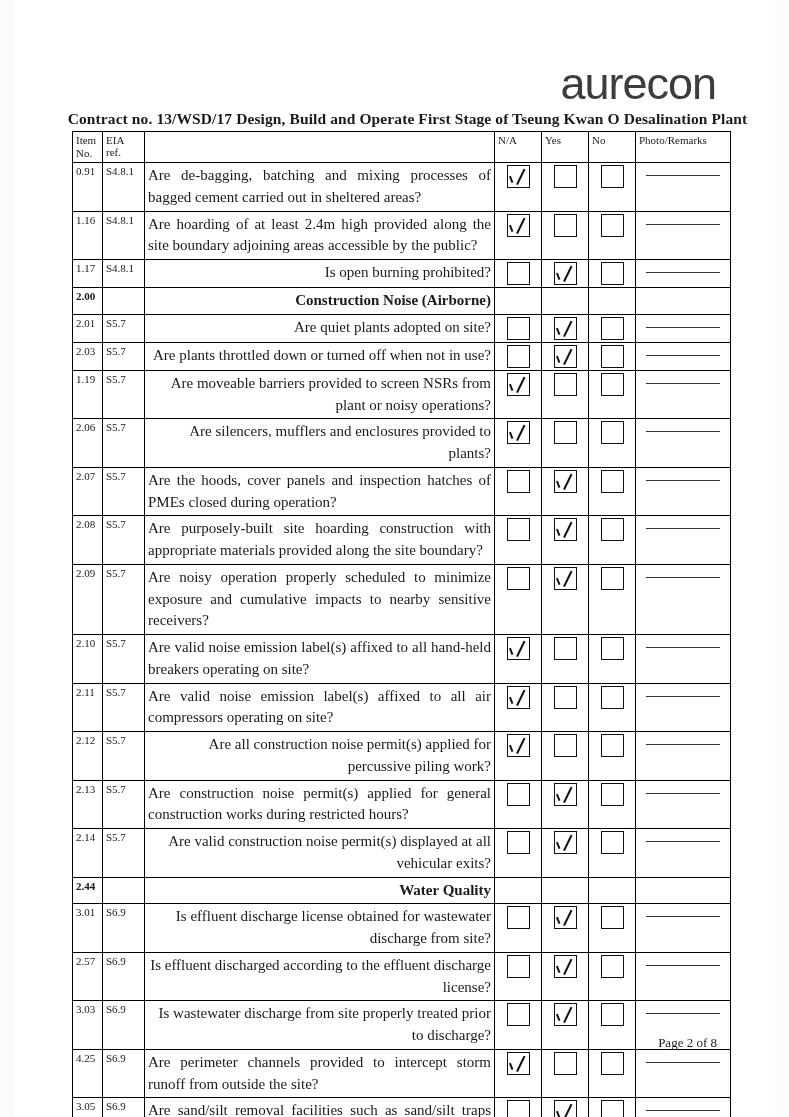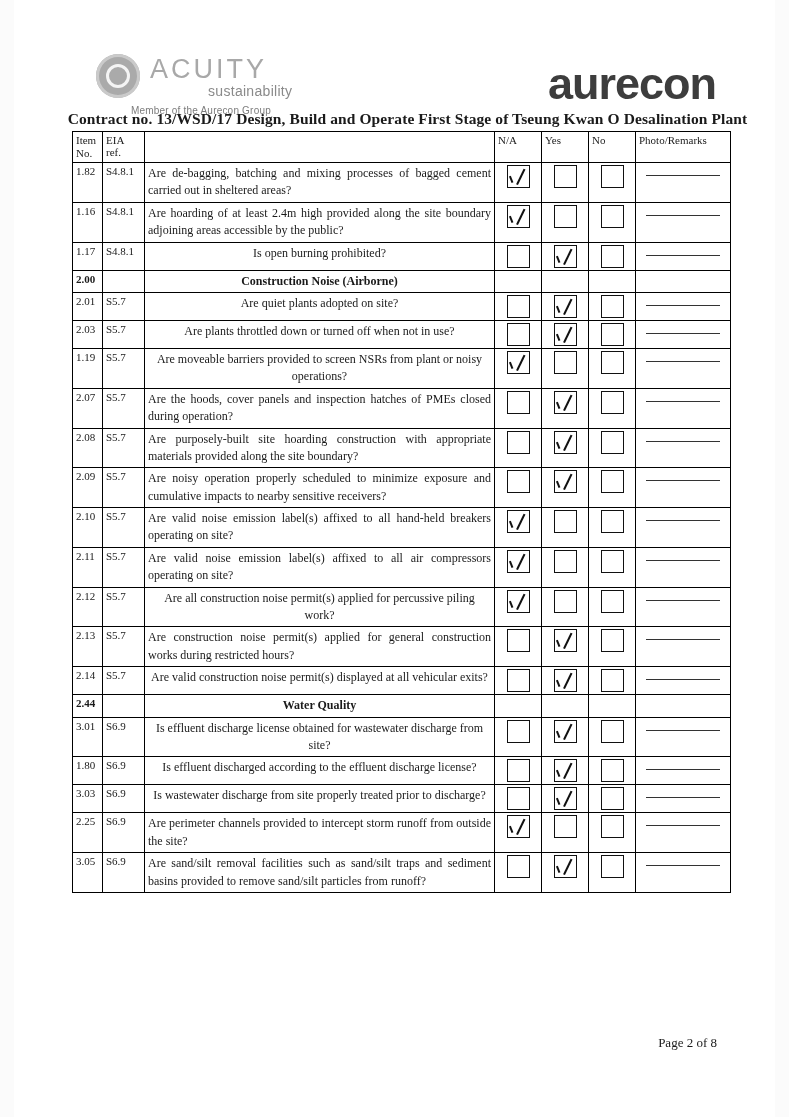--- a/index.html
+++ b/index.html
@@ -83,21 +83,21 @@
     font-family: "Liberation Sans", sans-serif;
     font-size: 10px;
     color: #7d7d7d;
     letter-spacing: .2px;
   }
   .aurecon-word {
     position: absolute;
     right: 73px;
     top: 58px;
     font-family: "Liberation Sans", sans-serif;
-    font-weight: bold;
+    font-weight: normal;
     font-size: 45px;
     letter-spacing: -1px;
     color: #3d3d3d;
   }
 
   
   .doc-title {
     text-align: center;
     font-weight: bold;
     font-size: 15.5px;
@@ -137,26 +137,26 @@
   }
   .th-center { text-align: left; font-size: 11px; }
   .th-item { line-height: 1.15; }
 
   td.item, td.eia {
     font-size: 11px;
     line-height: 1.2;
     padding-top: 2px;
   }
   td.desc {
-    font-size: 12px;
+    font-size: 15px;
     line-height: 1.45;
     text-align: justify;
     padding: 3px 5px 3px 4px;
   }
-  td.desc.plain { text-align: center; }
+  td.desc.plain { text-align: right; }
   tr.section td.item, tr.section td.desc {
     font-weight: bold;
     margin-top: 19px;
   }
   td.boxcell {
     text-align: center;
     vertical-align: middle;
   }
   .cbx {
     display: inline-block;
@@ -220,26 +220,20 @@
   .edge-r { right: 0; }
 </style>
 </head>
 <body>
 
 <div class="page">
   <div class="edge-l"></div>
   <div class="edge-r"></div>
 
   <div class="header">
-    <div class="acuity-logo">
-      <div class="acuity-mark"></div>
-      <div class="acuity-word">ACUITY</div>
-      <div class="acuity-sub">sustainability</div>
-      <div class="acuity-member">Member of the Aurecon Group</div>
-    </div>
     <div class="aurecon-word">aurecon</div>
   </div>
 
   <div class="doc-title">Contract no.  13/WSD/17 Design, Build and Operate First Stage of Tseung Kwan O Desalination Plant</div>
 
   <table class="checklist">
     <colgroup>
       <col class="c-item">
         <col class="c-eia">
         <col class="c-desc">
@@ -257,21 +251,21 @@
         <td>EIA ref.</td>
         <td></td>
         <td class="th-center">N/A</td>
         <td class="th-center">Yes</td>
         <td class="th-center">No</td>
         <td class="th-center">Photo/Remarks</td>
       </tr>
     </thead>
     <tbody id="rows-body">
         <tr>
-          <td class="item">1.82</td>
+          <td class="item">0.91</td>
           <td class="eia">S4.8.1</td>
           <td class="desc">Are de-bagging, batching and mixing processes of bagged cement carried out in sheltered areas?</td>
           <td class="boxcell"><span class="cbx checked"></span></td>
           <td class="boxcell"><span class="cbx"></span></td>
           <td class="boxcell"><span class="cbx"></span></td>
           <td class="remarks"><span class="rem-line"></span></td>
         </tr>
         <tr>
           <td class="item">1.16</td>
           <td class="eia">S4.8.1</td>
@@ -320,20 +314,29 @@
         <tr>
           <td class="item">1.19</td>
           <td class="eia">S5.7</td>
           <td class="desc plain">Are moveable barriers provided to screen NSRs from plant or noisy operations?</td>
           <td class="boxcell"><span class="cbx checked"></span></td>
           <td class="boxcell"><span class="cbx"></span></td>
           <td class="boxcell"><span class="cbx"></span></td>
           <td class="remarks"><span class="rem-line"></span></td>
         </tr>
         <tr>
+          <td class="item">2.06</td>
+          <td class="eia">S5.7</td>
+          <td class="desc plain">Are silencers, mufflers and enclosures provided to plants?</td>
+          <td class="boxcell"><span class="cbx checked"></span></td>
+          <td class="boxcell"><span class="cbx"></span></td>
+          <td class="boxcell"><span class="cbx"></span></td>
+          <td class="remarks"><span class="rem-line"></span></td>
+        </tr>
+        <tr>
           <td class="item">2.07</td>
           <td class="eia">S5.7</td>
           <td class="desc">Are the hoods, cover panels and inspection hatches of PMEs closed during operation?</td>
           <td class="boxcell"><span class="cbx"></span></td>
           <td class="boxcell"><span class="cbx checked"></span></td>
           <td class="boxcell"><span class="cbx"></span></td>
           <td class="remarks"><span class="rem-line"></span></td>
         </tr>
         <tr>
           <td class="item">2.08</td>
@@ -410,39 +413,39 @@
         <tr>
           <td class="item">3.01</td>
           <td class="eia">S6.9</td>
           <td class="desc plain">Is effluent discharge license obtained for wastewater discharge from site?</td>
           <td class="boxcell"><span class="cbx"></span></td>
           <td class="boxcell"><span class="cbx checked"></span></td>
           <td class="boxcell"><span class="cbx"></span></td>
           <td class="remarks"><span class="rem-line"></span></td>
         </tr>
         <tr>
-          <td class="item">1.80</td>
+          <td class="item">2.57</td>
           <td class="eia">S6.9</td>
           <td class="desc plain">Is effluent discharged according to the effluent discharge license?</td>
           <td class="boxcell"><span class="cbx"></span></td>
           <td class="boxcell"><span class="cbx checked"></span></td>
           <td class="boxcell"><span class="cbx"></span></td>
           <td class="remarks"><span class="rem-line"></span></td>
         </tr>
         <tr>
           <td class="item">3.03</td>
           <td class="eia">S6.9</td>
           <td class="desc plain">Is wastewater discharge from site properly treated prior to discharge?</td>
           <td class="boxcell"><span class="cbx"></span></td>
           <td class="boxcell"><span class="cbx checked"></span></td>
           <td class="boxcell"><span class="cbx"></span></td>
           <td class="remarks"><span class="rem-line"></span></td>
         </tr>
         <tr>
-          <td class="item">2.25</td>
+          <td class="item">4.25</td>
           <td class="eia">S6.9</td>
           <td class="desc">Are perimeter channels provided to intercept storm runoff from outside the site?</td>
           <td class="boxcell"><span class="cbx checked"></span></td>
           <td class="boxcell"><span class="cbx"></span></td>
           <td class="boxcell"><span class="cbx"></span></td>
           <td class="remarks"><span class="rem-line"></span></td>
         </tr>
         <tr>
           <td class="item">3.05</td>
           <td class="eia">S6.9</td>

